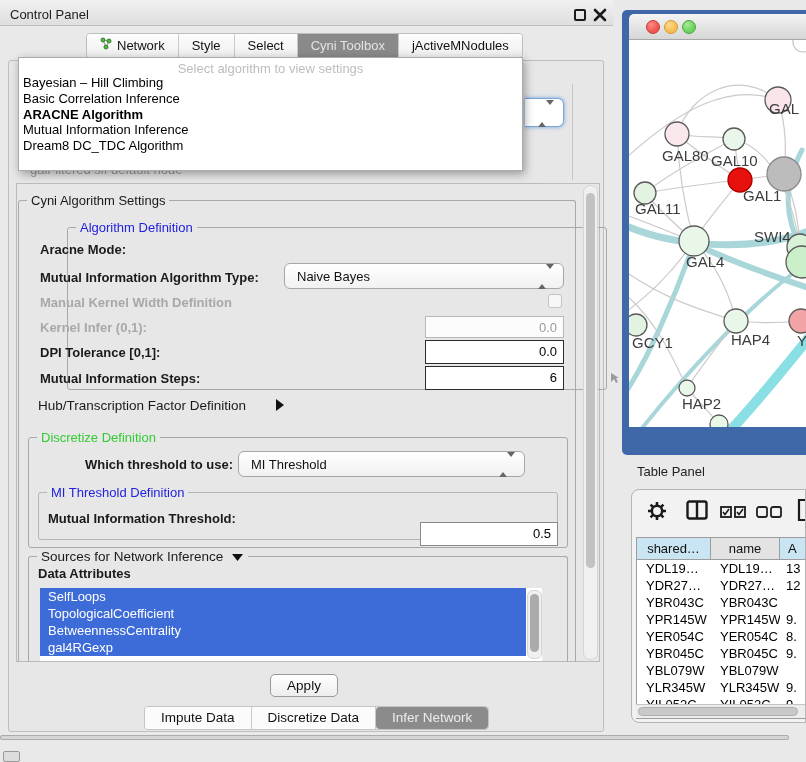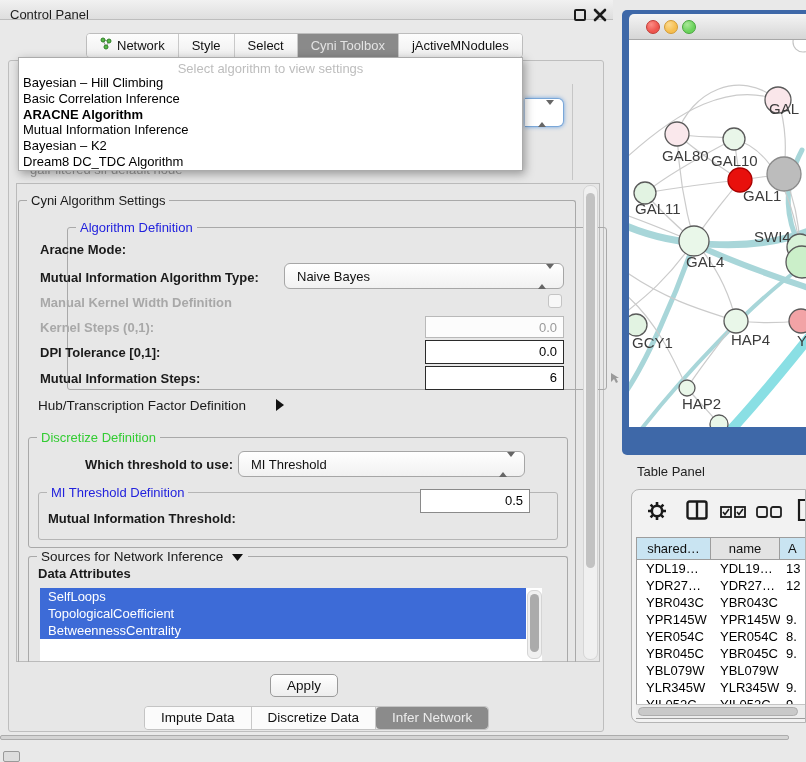--- a/index.html
+++ b/index.html
@@ -3,21 +3,21 @@
 <meta charset="utf-8">
 <style>
   * { margin:0; padding:0; box-sizing:border-box; }
   html,body { width:806px; height:762px; overflow:hidden; }
   body { font-family:"Liberation Sans","DejaVu Sans",sans-serif; background:#E9E9E9; position:relative; }
   .abs { position:absolute; }
   .bold { font-weight:bold; }
 
   
   .cp { left:0; top:0; width:613px; height:734px; background:#E9E9E9; }
-  .cp-titlebar { left:0; top:0; width:613px; height:20px;
+  .cp-titlebar { left:0; top:0; width:613px; height:26px;
     background:linear-gradient(#F1F1F1,#DEDEDE); border-bottom:1px solid #BDBDBD; }
   .cp-title { left:10px; top:7px; font-size:13px; color:#1d1d1d; }
   .float-btn { right:27px; top:9px; width:12px; height:12px; border:2px solid #1a1a1a; border-radius:2px; }
   .close-btn { width:14px; height:14px; right:6px; top:8px; }
   .close-btn svg { display:block; }
 
   
   .tabstrip { left:86px; top:33px; height:25px; display:flex;
     border:1px solid #BDBDBD; border-radius:4px; overflow:hidden; background:#F6F6F6; }
   .tab { padding:0 13px; line-height:23px; font-size:13px; color:#111;
@@ -167,42 +167,41 @@
   <span class="abs frag-text">galFiltered sif default node</span>
   <div class="abs frag-line"></div>
   <div class="abs frag-vline"></div>
 
   <div class="abs dropdown">
     <div class="dd-header">Select algorithm to view settings</div>
     <div class="dd-item">Bayesian – Hill Climbing</div>
     <div class="dd-item">Basic Correlation Inference</div>
     <div class="dd-item selected">ARACNE Algorithm</div>
     <div class="dd-item">Mutual Information Inference</div>
-    <div class="dd-item">Bayesian – K2</div>
     <div class="dd-item">Dream8 DC_TDC Algorithm</div>
   </div>
 
   <div class="abs viewport"></div>
 
   <div class="group" style="left:18px; top:200px; width:558px; height:462px; border-bottom:none; border-radius:3px 3px 0 0;">
     <span class="gtitle" style="left:8px; color:#1a1a1a;">Cyni Algorithm Settings</span>
   </div>
 
   <div class="group" style="left:28px; top:227px; width:540px; height:163px;margin-left:39px;">
     <span class="gtitle blue" style="left:8px;">Algorithm Definition</span>
   </div>
   <span class="label bold" style="left:40px; top:242px;">Aracne Mode:</span>
   <span class="label bold" style="left:40px; top:270px;">Mutual Information Algorithm Type:</span>
   <div class="combo" style="left:284px; top:263px; width:280px;">
     <span>Naive Bayes</span>
     <span class="arrows"><span class="tri-up"></span><span class="tri-dn"></span></span>
   </div>
   <span class="label dis bold" style="left:40px; top:295px; color:#A8A8A8;">Manual Kernel Width Definition</span>
   <div class="checkbox" style="left:548px; top:294px;"></div>
-  <span class="label dis bold" style="left:40px; top:320px; color:#A8A8A8;">Kernel Steps (0,1):</span>
+  <span class="label dis bold" style="left:40px; top:320px; color:#A8A8A8;">Kernel Infer (0,1):</span>
   <div class="field dis" style="left:425px; top:316px; width:139px;">0.0</div>
   <span class="label bold" style="left:40px; top:345px;">DPI Tolerance [0,1]:</span>
   <div class="field" style="left:425px; top:340px; width:139px;">0.0</div>
   <span class="label bold" style="left:40px; top:371px;">Mutual Information Steps:</span>
   <div class="field" style="left:425px; top:366px; width:139px;">6</div>
 
   <span class="label" style="left:38px; top:398px; font-size:13.5px;">Hub/Transcription Factor Definition</span>
   <span class="abs" style="left:275px; top:398px; color:#111; font-size:13px;">
     <svg width="10" height="14" viewBox="0 0 10 14">
         <path d="M1 1 L9 7 L1 13 Z" fill="#111"></path>
@@ -214,37 +213,38 @@
   </div>
   <span class="label bold" style="left:85px; top:457px;">Which threshold to use:</span>
   <div class="combo" style="left:238px; top:451px; width:287px;">
     <span>MI Threshold</span>
     <span class="arrows"><span class="tri-up"></span><span class="tri-dn"></span></span>
   </div>
   <div class="group" style="left:38px; top:492px; width:520px; height:48px; border-color:#B5B5B5;">
     <span class="gtitle blue" style="left:8px;">MI Threshold Definition</span>
   </div>
   <span class="label bold" style="left:48px; top:511px;">Mutual Information Threshold:</span>
-  <div class="field" style="left:420px; top:489px; width:110px; border-color:#8A8A8A;">0.5</div>
+  <div class="field" style="left:420px; top:522px; width:138px; border-color:#8A8A8A;">0.5</div>
 
   <div class="group" style="left:28px; top:556px; width:540px; height:106px; border-bottom:none; border-radius:3px 3px 0 0;">
     <span class="gtitle" style="left:8px; color:#1a1a1a; font-size:13.5px;">
       <span>Sources for Network Inference</span>
       <span style="display:inline-block; vertical-align:middle; margin-left:4px;">
         <svg width="13" height="9" viewBox="0 0 13 9">
             <path d="M1 1 L12 1 L6.5 8 Z" fill="#111"></path>
           </svg>
       </span>
     </span>
   </div>
   <span class="label bold" style="left:38px; top:566px;">Data Attributes</span>
   <div class="attr-list" style="left:40px; top:588px; width:502px; height:73px;">
     <div class="attr-item">SelfLoops</div>
     <div class="attr-item">TopologicalCoefficient</div>
     <div class="attr-item">BetweennessCentrality</div>
+    <div class="attr-item">gal4RGexp</div>
   </div>
   <div class="sb-v" style="left:527px; top:590px; height:69px; border-radius:6px;">
     <div class="sb-thumb-v" style="top:3px; height:58px; background:#ABABAB;"></div>
   </div>
 
   <div class="sb-v" style="left:583px; top:185px; height:475px;">
     <div class="sb-thumb-v" style="top:7px; height:375px;"></div>
   </div>
 
   <div class="abs apply-btn">Apply</div>

